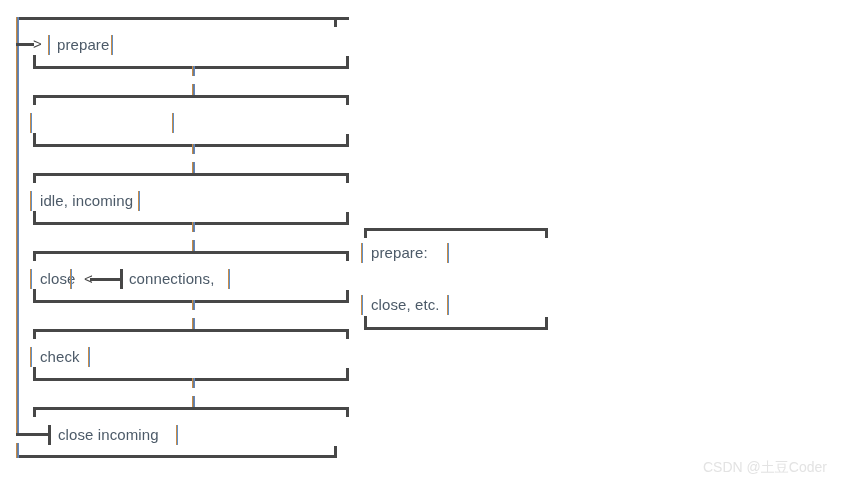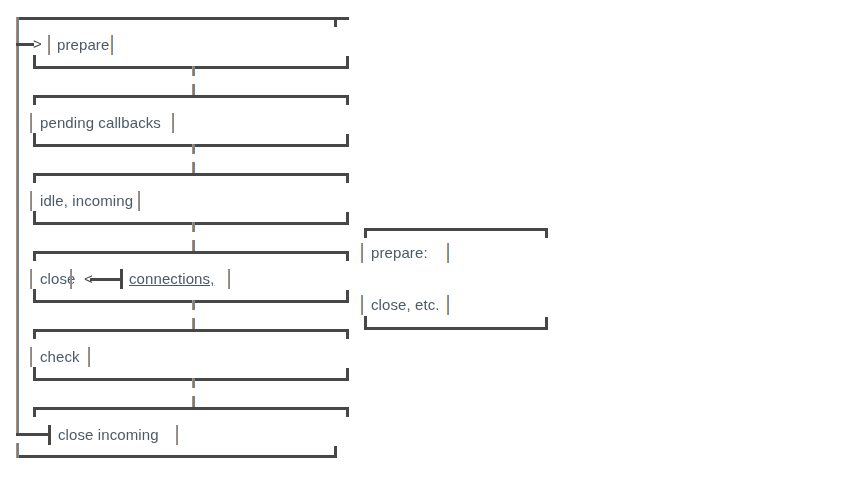--- a/index.html
+++ b/index.html
@@ -98,21 +98,20 @@
   <div class="vline" style="left:192px; top:66px; height:10px;"></div>
   <div class="vline" style="left:192px; top:84px; height:13px;"></div>
 
   <div class="hline" style="left:33px; top:95px; width:316px;"></div>
   <div class="vline plain" style="left:33px; top:95px; height:10px;"></div>
   <div class="vline plain" style="left:346px; top:95px; height:10px;"></div>
   <div class="hline" style="left:33px; top:144px; width:316px;"></div>
   <div class="vline plain" style="left:33px; top:133px; height:14px;"></div>
   <div class="vline plain" style="left:346px; top:134px; height:13px;"></div>
   <div class="pipe" style="left:30px; top:113px; height:20px;"></div>
-  <div class="phase-label" style="left:40px; top:115px;">pending callbacks</div>
   <div class="pipe" style="left:172px; top:113px; height:20px;"></div>
 
   <div class="vline" style="left:192px; top:144px; height:10px;"></div>
   <div class="vline" style="left:192px; top:162px; height:13px;"></div>
 
   <div class="hline" style="left:33px; top:173px; width:316px;"></div>
   <div class="vline plain" style="left:33px; top:173px; height:10px;"></div>
   <div class="vline plain" style="left:346px; top:173px; height:10px;"></div>
   <div class="hline" style="left:33px; top:222px; width:316px;"></div>
   <div class="vline plain" style="left:33px; top:211px; height:14px;"></div>
@@ -130,21 +129,21 @@
   <div class="hline" style="left:33px; top:300px; width:316px;"></div>
   <div class="vline plain" style="left:33px; top:289px; height:14px;"></div>
   <div class="vline plain" style="left:346px; top:290px; height:13px;"></div>
   <div class="pipe" style="left:30px; top:269px; height:20px;"></div>
   <div class="phase-label" style="left:40px; top:271px;">close</div>
   <div class="pipe" style="left:70px; top:269px; height:20px;"></div>
 
   <div class="arrowhead" style="left:84px; top:271px;">&lt;</div>
   <div class="hline" style="left:90px; top:278px; width:32px;"></div>
   <div class="vline plain" style="left:120px; top:269px; height:20px;"></div>
-  <div class="phase-label" style="left:129px; top:271px;text-decoration:underline;">connections,</div>
+  <div class="phase-label" style="left:129px; top:271px;">connections,</div>
   <div class="pipe" style="left:228px; top:269px; height:20px;"></div>
 
   <div class="vline" style="left:192px; top:300px; height:10px;"></div>
   <div class="vline" style="left:192px; top:318px; height:13px;"></div>
 
   <div class="hline" style="left:33px; top:329px; width:316px;"></div>
   <div class="vline plain" style="left:33px; top:329px; height:10px;"></div>
   <div class="vline plain" style="left:346px; top:329px; height:10px;"></div>
   <div class="hline" style="left:33px; top:378px; width:316px;"></div>
   <div class="vline plain" style="left:33px; top:367px; height:14px;"></div>
@@ -173,14 +172,15 @@
   <div class="vline plain" style="left:545px; top:317px; height:13px;"></div>
 
   <div class="pipe" style="left:361px; top:243px; height:20px;"></div>
   <div class="phase-label" style="left:371px; top:245px;">prepare:</div>
   <div class="pipe" style="left:447px; top:243px; height:20px;"></div>
 
   <div class="pipe" style="left:361px; top:295px; height:20px;"></div>
   <div class="phase-label" style="left:371px; top:297px;">close, etc.</div>
   <div class="pipe" style="left:447px; top:295px; height:20px;"></div>
 
+  <div class="watermark" style="left:703px; top:459px;">CSDN @土豆Coder</div>
 
 </div>
 
 </body></html>

